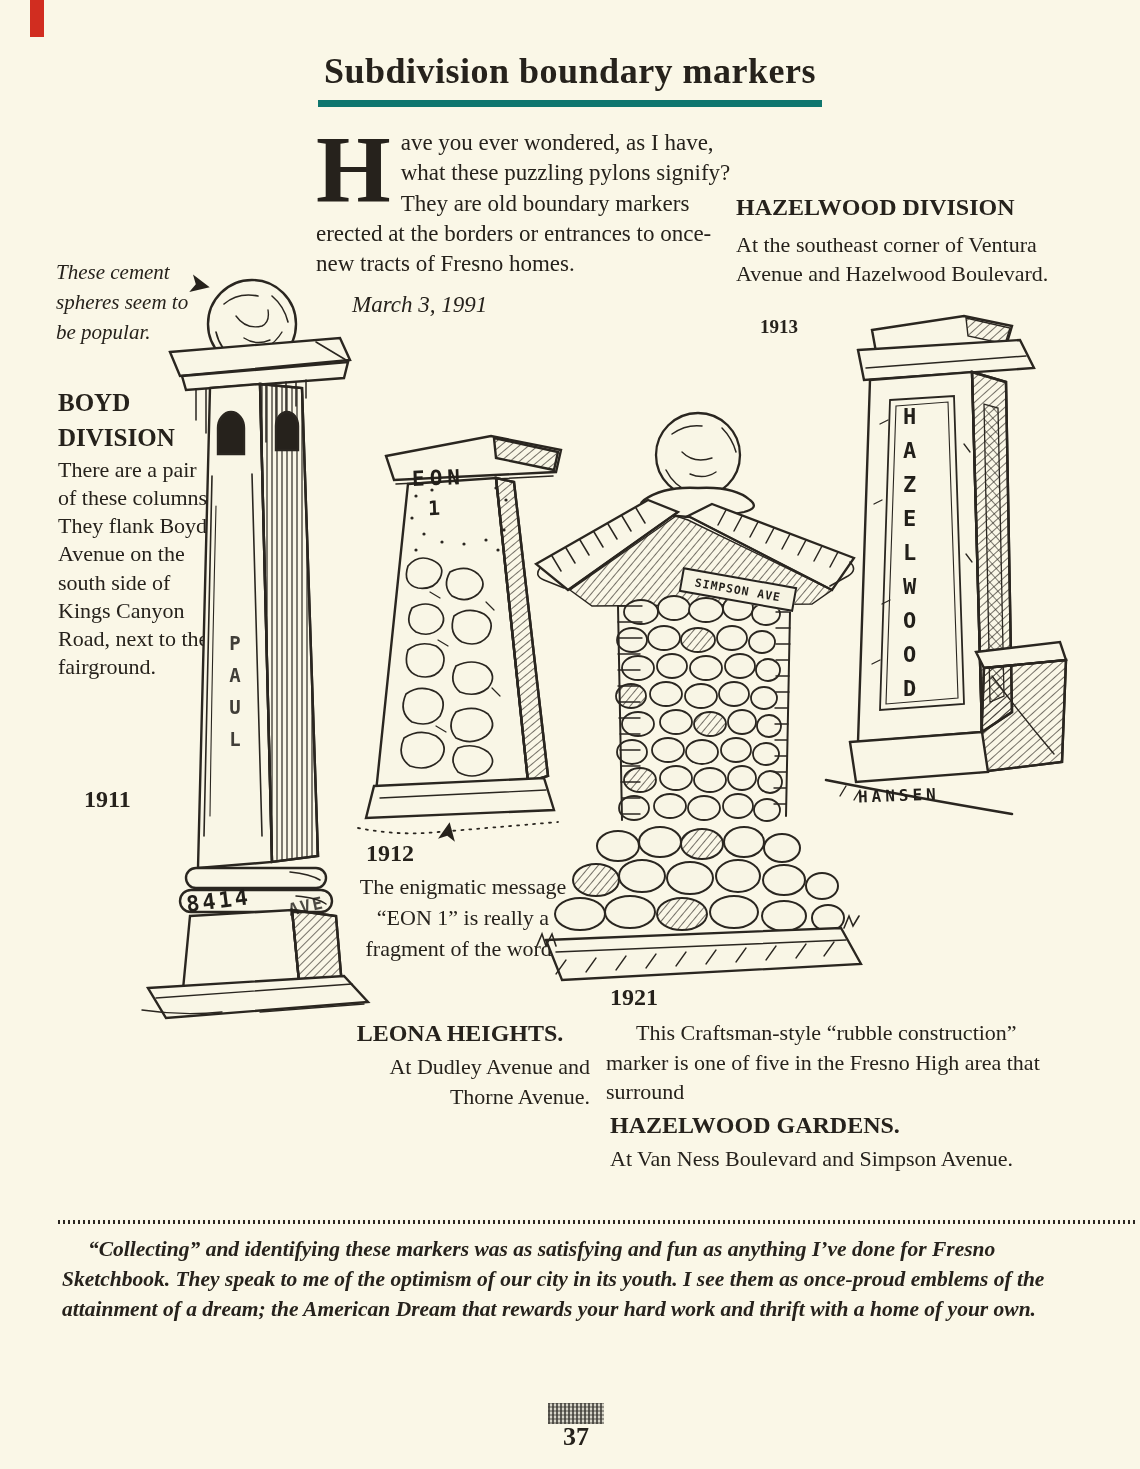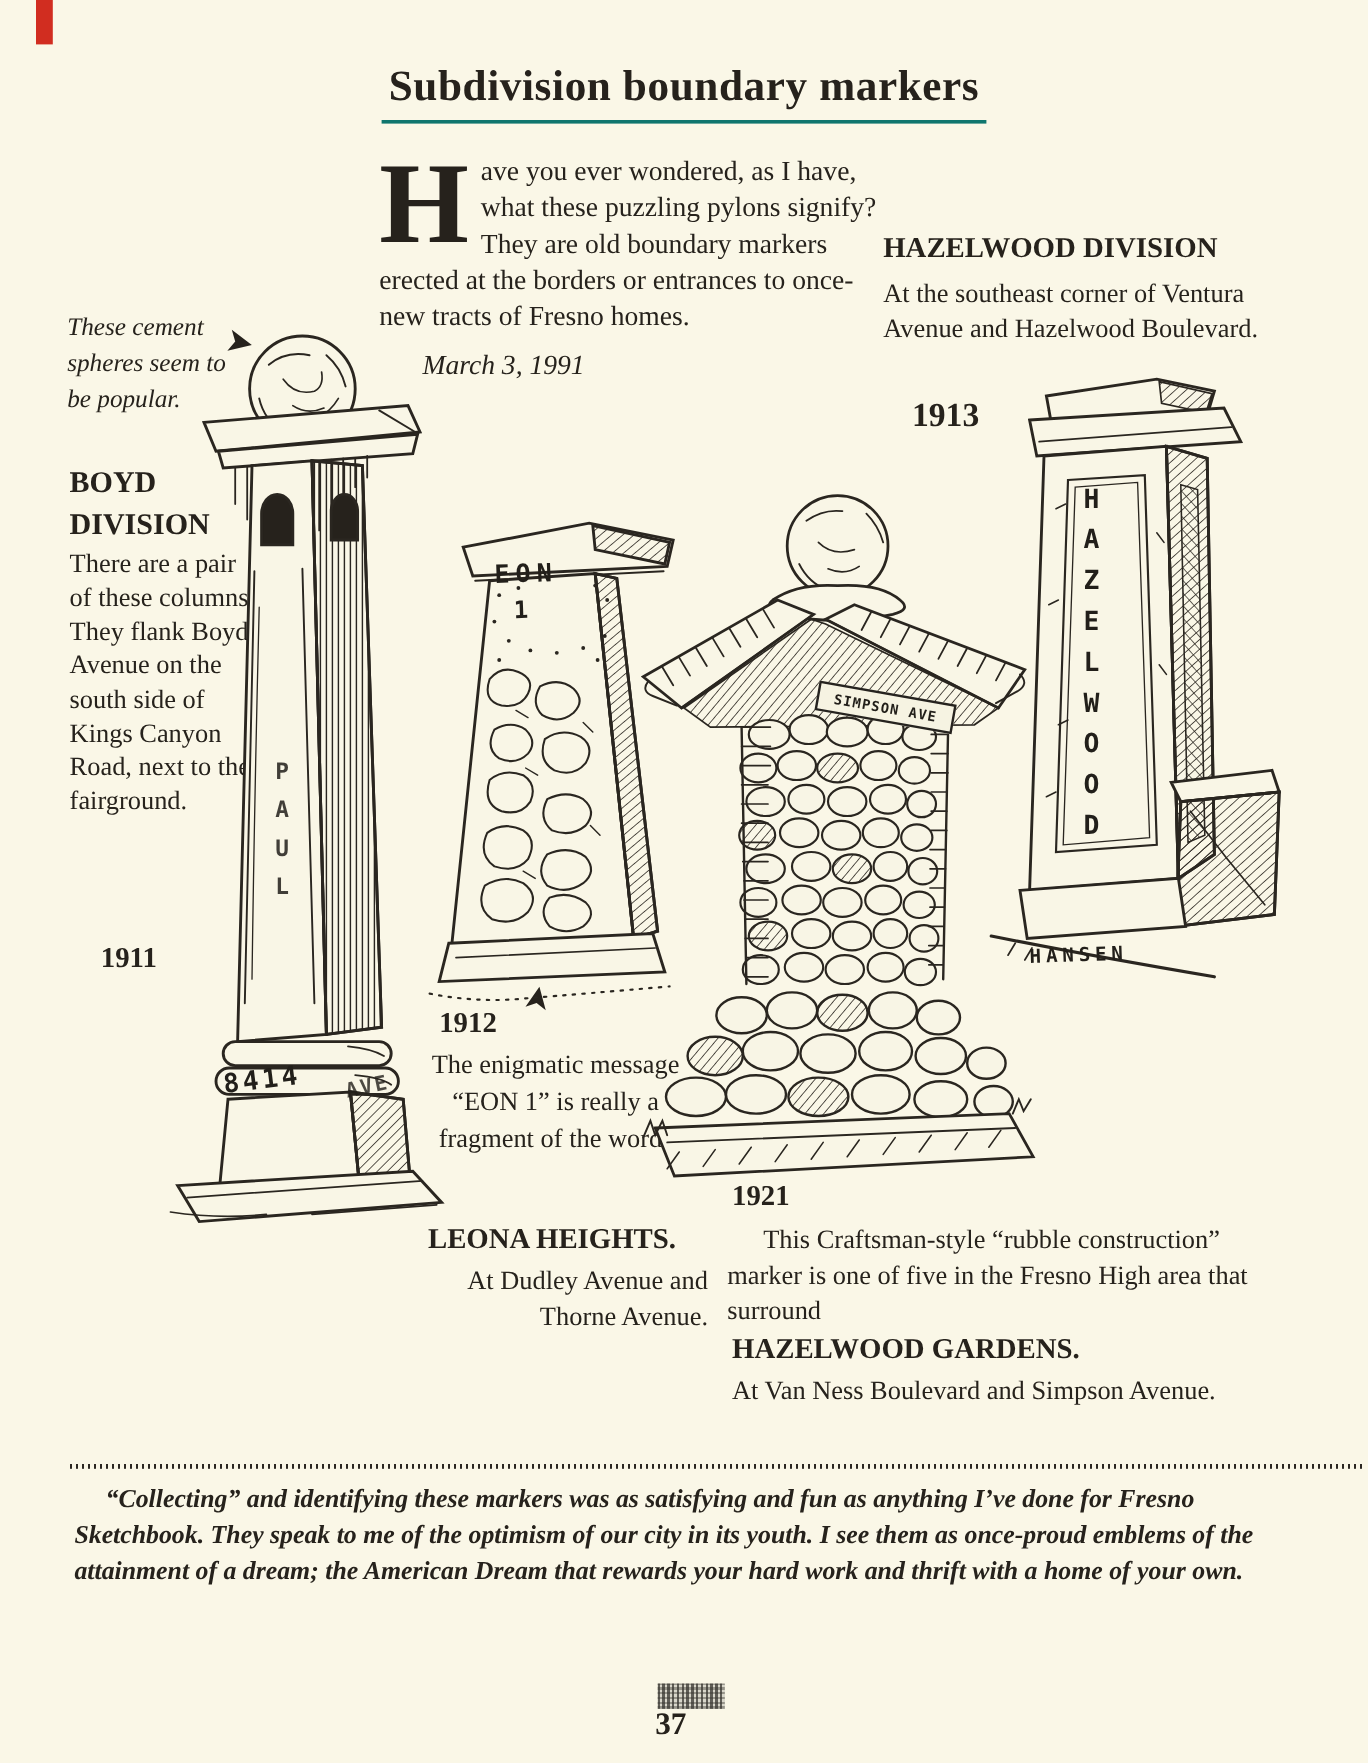--- a/index.html
+++ b/index.html
@@ -7,59 +7,59 @@
     width:1140px;height:1469px;position:relative;overflow:hidden;
     background:#faf7e7;color:#26221c;
     font-family:"Liberation Serif", serif;
   }
   .abs{position:absolute;}
   
   .red-mark{left:30px;top:0;width:14px;height:37px;background:#d12d20;}
   
   .title-wrap{left:0;top:50px;width:1140px;text-align:center;}
   .title{display:inline-block;font-size:36px;font-weight:bold;letter-spacing:.5px;
-    padding:0 6px 8px 6px;border-bottom:3px solid #0f766e;}
+    padding:0 6px 8px 6px;border-bottom:7px solid #0f766e;}
   
   .intro{left:316px;top:128px;width:418px;font-size:23px;line-height:1.32;}
   .dropcap{float:left;font-size:96px;line-height:72px;font-weight:bold;
     padding:6px 10px 0 0;}
   .intro-date{left:352px;top:292px;font-size:23px;font-style:italic;}
   
   .margin-note{left:56px;top:258px;width:148px;font-size:21px;font-style:italic;line-height:1.42;}
   .arrow-right{left:188px;top:268px;font-size:28px;transform:rotate(12deg);color:#26221c;}
   .arrow-up{left:436px;top:816px;font-size:27px;transform:rotate(-80deg);color:#26221c;}
   
   .boyd-h{left:58px;top:386px;width:180px;font-size:25px;font-weight:bold;line-height:1.38;}
   .boyd-b{left:58px;top:456px;width:158px;font-size:22px;line-height:1.28;}
   .boyd-y{left:84px;top:786px;font-size:24px;font-weight:bold;}
   
   .haz-h{left:736px;top:194px;font-size:24px;font-weight:bold;}
   .haz-b{left:736px;top:230px;width:340px;font-size:22px;line-height:1.32;}
-  .haz-y{left:760px;top:331px;font-size:28px;font-weight:bold;text-align:center;}
+  .haz-y{left:760px;top:316px;font-size:19px;font-weight:bold;text-align:center;}
   
   .leona-y{left:366px;top:840px;font-size:24px;font-weight:bold;}
   .leona-b{left:346px;top:872px;width:234px;font-size:22px;line-height:1.4;text-align:center;}
   .leona-h{left:330px;top:1020px;width:260px;font-size:24px;font-weight:bold;text-align:center;}
   .leona-loc{left:330px;top:1052px;width:260px;font-size:22px;line-height:1.35;text-align:right;}
   
   .blvd-y{left:610px;top:984px;width:300px;font-size:24px;font-weight:bold;text-align:left;}
   .blvd-b{left:606px;top:1018px;width:444px;font-size:22px;line-height:1.35;text-indent:30px;}
   .blvd-h{left:610px;top:1112px;font-size:24px;font-weight:bold;}
   .blvd-loc{left:610px;top:1144px;width:430px;font-size:22px;line-height:1.35;}
   
   .dotted-rule{left:58px;top:1220px;width:1078px;height:4px;
     background-image:repeating-linear-gradient(90deg,#2b2722 0 2px,transparent 2px 5px);}
   .footer-quote{left:62px;top:1234px;width:1018px;font-size:21.5px;font-weight:bold;
     font-style:italic;line-height:1.4;text-indent:26px;}
   
   .halftone{left:548px;top:1403px;width:56px;height:21px;
     background-color:#cfcdc1;
     background-image:repeating-linear-gradient(90deg,rgba(55,53,48,.75) 0 2px,transparent 2px 4px),
                      repeating-linear-gradient(0deg,#96948a 0 2px,#d8d6ca 2px 4px);}
-  .page-num{left:546px;top:1422px;width:60px;font-size:26px;font-weight:bold;}
+  .page-num{left:546px;top:1422px;width:60px;font-size:26px;font-weight:bold;text-align:center;}
   
   .hand{font-family:"DejaVu Sans Mono", monospace;font-weight:bold;color:#221f1a;}
   .eon-label{left:412px;top:466px;font-size:21px;letter-spacing:5px;transform:rotate(-2deg);}
   .eon-number{left:428px;top:496px;font-size:20px;letter-spacing:2px;transform:rotate(-2deg);}
   .simpson-sign{left:680px;top:577px;width:112px;height:21px;background:#f6f3e2;
     border:2.5px solid #26231f;transform:rotate(10deg);font-size:11.5px;letter-spacing:1px;
     display:flex;align-items:center;justify-content:center;}
   .haz-vert{left:897px;top:404px;height:352px;font-size:22px;
     writing-mode:vertical-rl;text-orientation:upright;letter-spacing:9px;}
   .hansen-sig{left:858px;top:786px;font-size:16px;letter-spacing:4px;transform:rotate(-2deg);}

